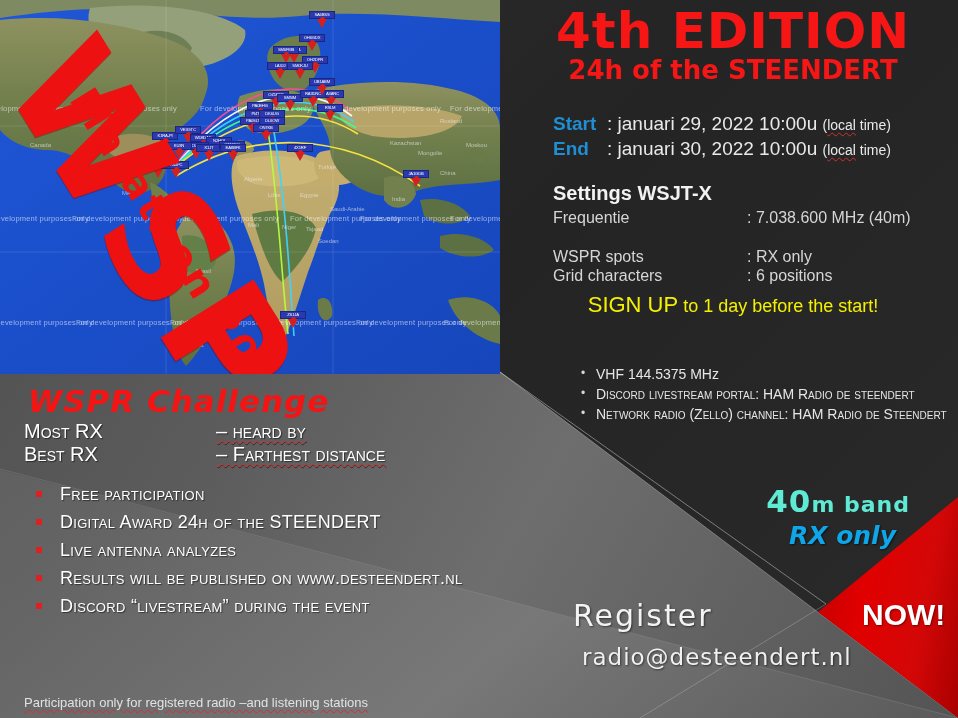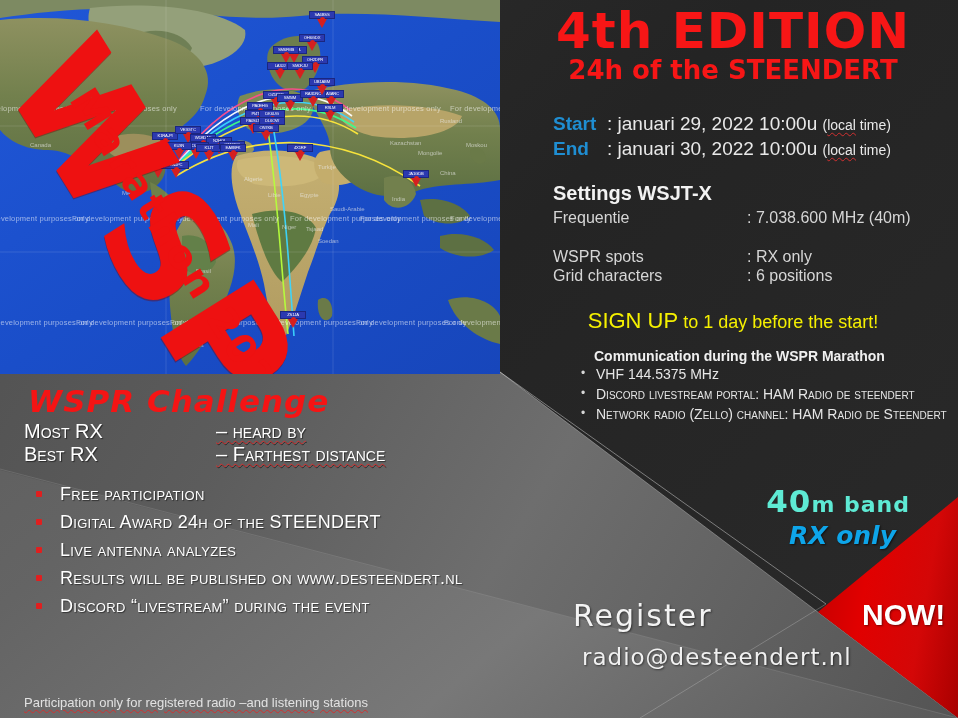--- a/index.html
+++ b/index.html
@@ -135,21 +135,21 @@
 
   
   .settings-title {
     position: absolute; left: 553px; top: 182px;
     color: #f2f2f2; font-size: 20px; font-weight: 700;
   }
   .srow { position: absolute; left: 553px; color: #d6d6d6; font-size: 16px; white-space: nowrap; }
   .srow .lbl { display: inline-block; width: 194px; }
 
   .signup {
-    position: absolute; left: 508px; top: 308px; width: 450px;
+    position: absolute; left: 508px; top: 292px; width: 450px;
     text-align: center; color: #f5f000; white-space: nowrap;
   }
   .signup .big { font-size: 22px; }
   .signup .sml { font-size: 18px; }
 
   
   .comm-title {
     position: absolute; left: 594px; top: 348px;
     color: #f0f0f0; font-size: 14px; font-weight: 700;
   }
@@ -564,21 +564,20 @@
     <span class="lbl">WSPR spots</span><span>: RX only</span>
   </div>
   <div class="srow" style="top:267px;">
     <span class="lbl">Grid characters</span><span>: 6 positions</span>
   </div>
 
   <div class="signup">
     <span class="big">SIGN UP</span><span class="sml"> to 1 day before the start!</span>
   </div>
 
-  <div class="comm-title">Communication during the WSPR Marathon</div>
   <ul class="comm-list">
     <li>VHF 144.5375 MHz</li>
     <li class="sc">Discord livestream portal: HAM Radio de steendert</li>
     <li class="sc">Network radio (Zello) channel: HAM Radio de Steendert</li>
   </ul>
 
   <div class="ch-title">WSPR Challenge</div>
   <div class="ch-row" style="top:420px;">
     <span class="c1">Most RX</span><span class="sq">– heard by</span>
   </div>

